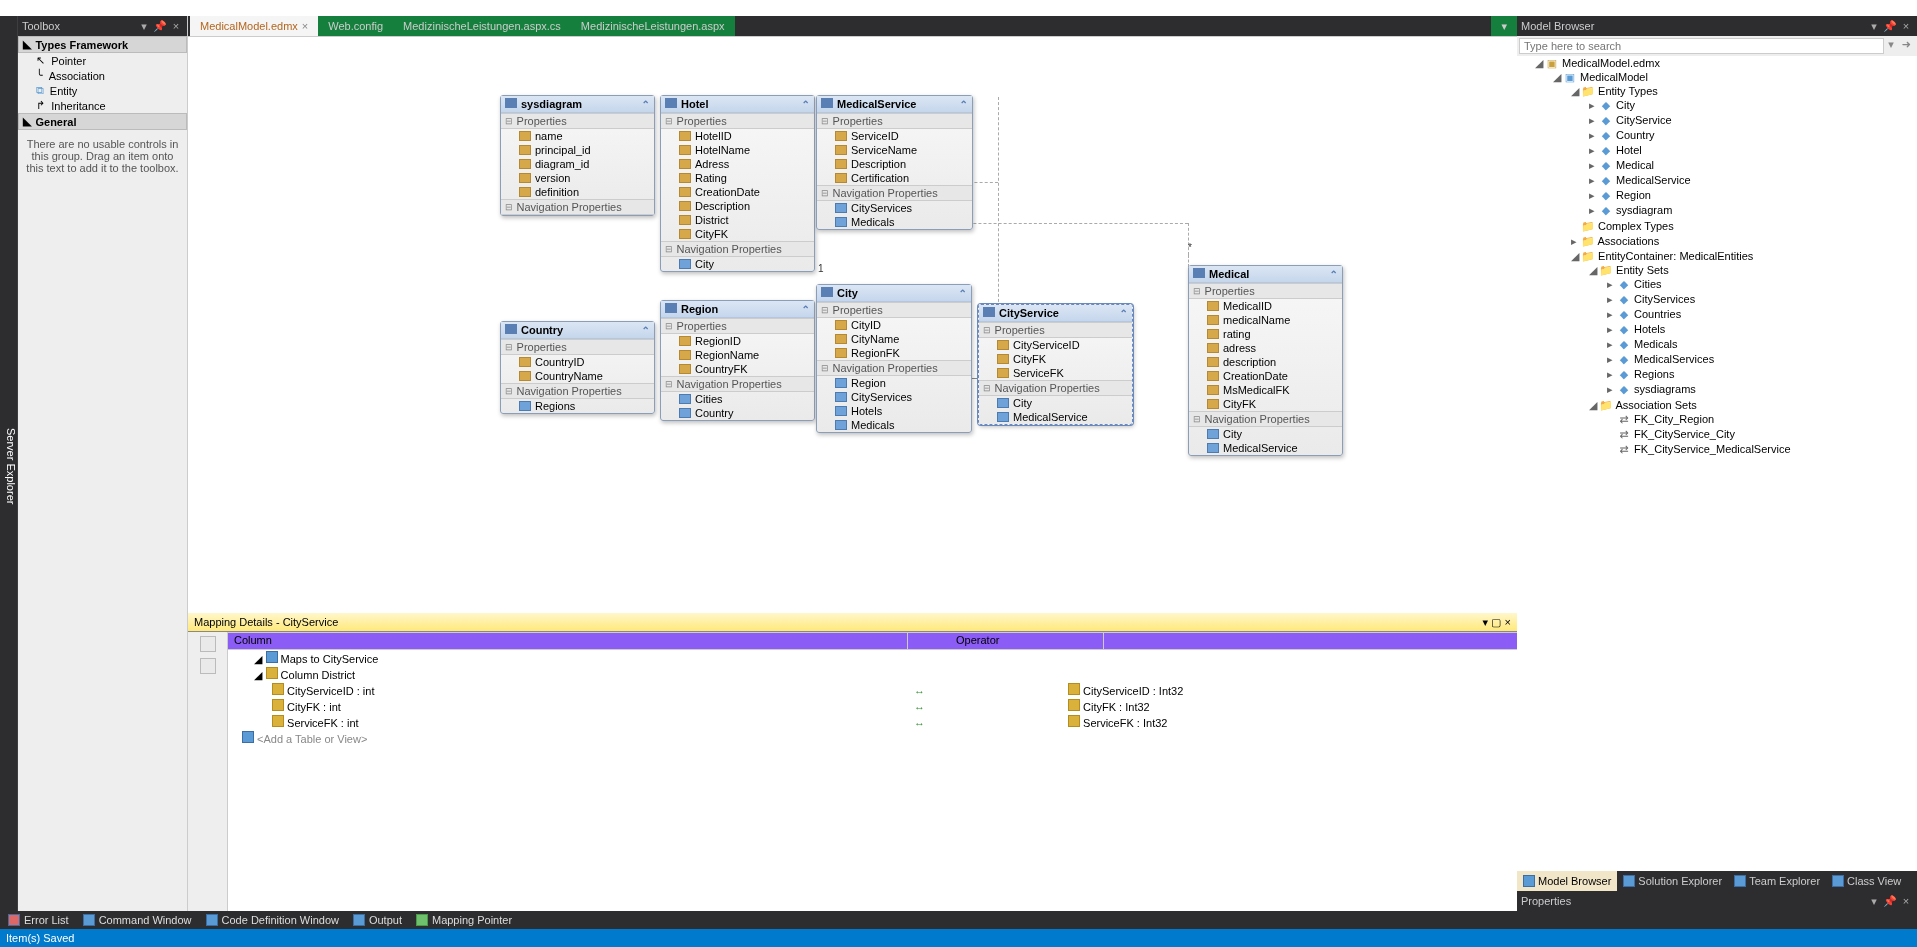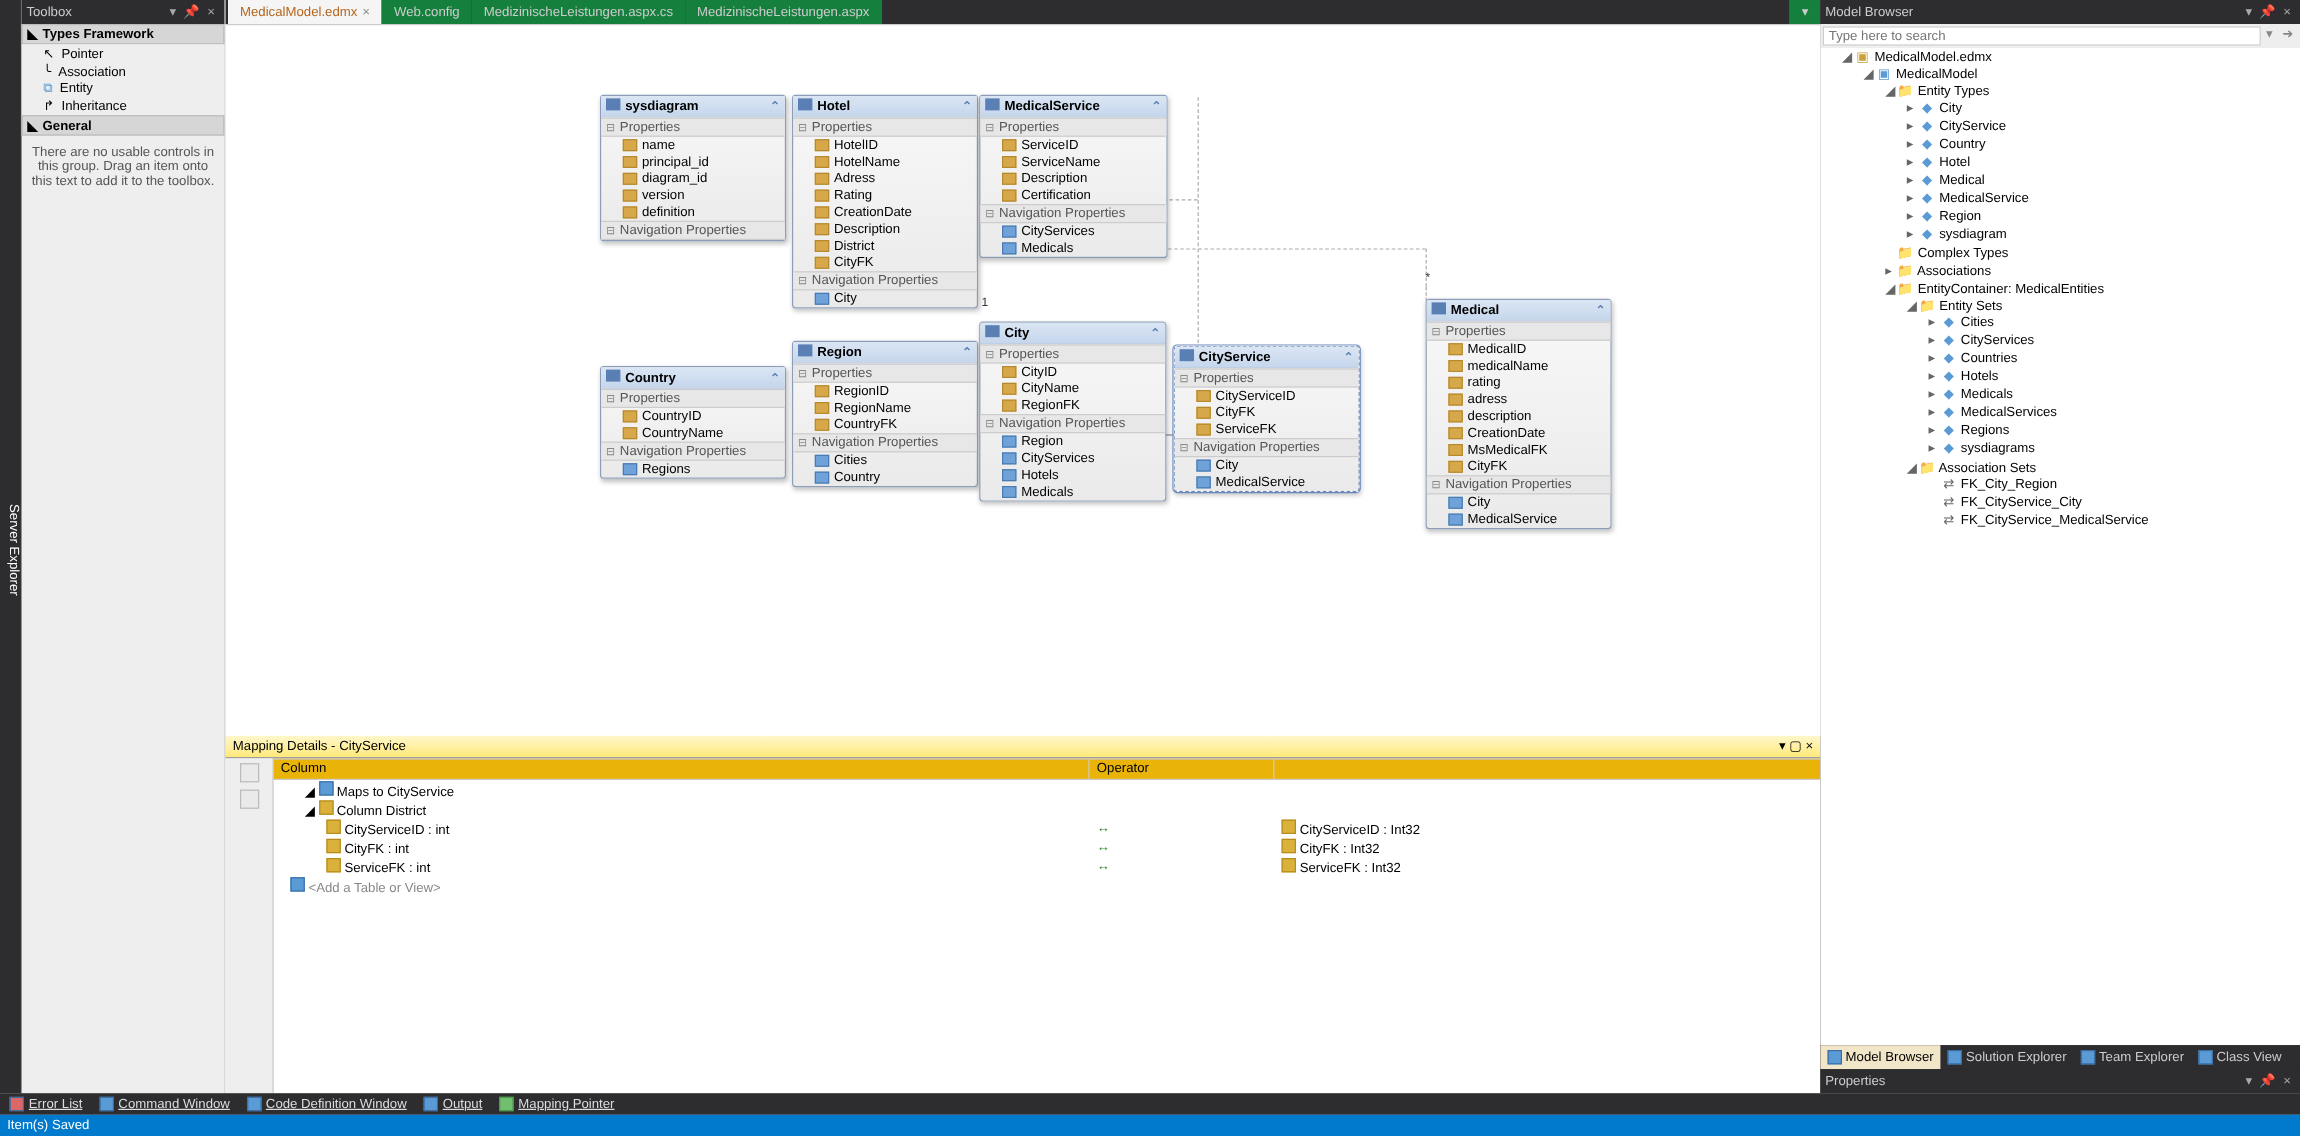--- a/index.html
+++ b/index.html
@@ -1,20 +1,20 @@
 <!DOCTYPE html>
 <html><head>
 <meta charset="utf-8">
 <style>
 * { margin:0; padding:0; box-sizing:border-box; font-family:"Segoe UI",Tahoma,sans-serif; font-size:11px; }
 body { background:#fff; width:1917px; height:947px; overflow:hidden; color:#000; }
 
 
 .root { display:flex; flex-direction:column; height:947px; }
-.main-row { display:flex; flex:1; min-height:0; }
+.main-row { display:flex; flex:1; min-height:0;margin-top:16px; }
 .left-rail { width:18px; background:#2d2d30; color:#fff; writing-mode:vertical-rl; text-align:center; padding-top:6px; font-size:11px; border-right:1px solid #3e3e42; }
 .toolbox { width:170px; background:#eee; border-right:1px solid #ccc; display:flex; flex-direction:column; }
 .center-col { flex:1; display:flex; flex-direction:column; min-width:0; }
 .right-col { width:400px; background:#252526; display:flex; flex-direction:column; }
 
 
 .panel-title { background:#2d2d30; color:#ccc; height:20px; line-height:20px; padding:0 4px; display:flex; align-items:center; justify-content:space-between; }
 .panel-title .ctl { display:flex; gap:2px; }
 .panel-title .ctl span { width:14px; text-align:center; color:#aaa; cursor:pointer; }
 
@@ -74,33 +74,33 @@
 
 
 .props-pane{height:20px;}
 
 
 .mapping { display:flex; background:#fff; border-top:1px solid #888; height:280px; }
 .map-left-rail{width:40px;background:#eee;border-right:1px solid #ccc;display:flex;flex-direction:column;align-items:center;padding-top:4px;gap:6px;}
 .map-left-rail span{width:16px;height:16px;border:1px solid #bbb;background:#eaeaea;display:block;}
 .map-body{flex:1;display:flex;flex-direction:column;}
 .map-title{background:linear-gradient(#fff7cc,#ffe97a);height:18px;line-height:18px;padding:0 6px;display:flex;justify-content:space-between;}
-.map-grid-head{display:flex;background:#eab308;border-top:1px solid #ccc;border-bottom:1px solid #ccc;height:18px;}
+.map-grid-head{display:flex;background:#8b5cf6;border-top:1px solid #ccc;border-bottom:1px solid #ccc;height:18px;gap:42px;}
 .map-grid-head div{padding:1px 6px;border-right:1px solid #ccc;}
 .mcol-col{flex:0 0 680px;} .mcol-op{flex:0 0 154px;} .mcol-val{flex:1;}
 .map-row{display:flex;height:16px;align-items:center;}
 .map-row.selected{background:#1e90ff;color:#fff;}
 .map-row.selected .mcol-col{background:#fff;color:#000;}
 .mc{padding:0 6px;}
 .indent1{padding-left:26px;} .indent2{padding-left:44px;}
 .placeholder-tx{color:#888;}
 
 
 .output-tabs { height:18px; background:#2d2d30; color:#ddd; display:flex; align-items:center; gap:2px; padding:0 2px;}
-.output-tabs .ot{padding:0 6px;display:flex;align-items:center;gap:4px;cursor:pointer;text-decoration:underline;}
+.output-tabs .ot{padding:0 6px;display:flex;align-items:center;gap:4px;cursor:pointer;}
 .status-bar { height:18px; background:#007acc; color:#fff; padding:0 6px; line-height:18px; }
 
 
 .i-sq{display:inline-block;width:12px;height:12px;background:#5a9bd5;border:1px solid #3a6ea5;}
 .i-y{background:#d9b13b;border-color:#b58d1f;}
 .i-g{background:#6fbf6f;border-color:#4a9a4a;}
 .arrow-bi{color:#2e8b2e;font-weight:bold;}
 </style>
 </head>
 <body>

